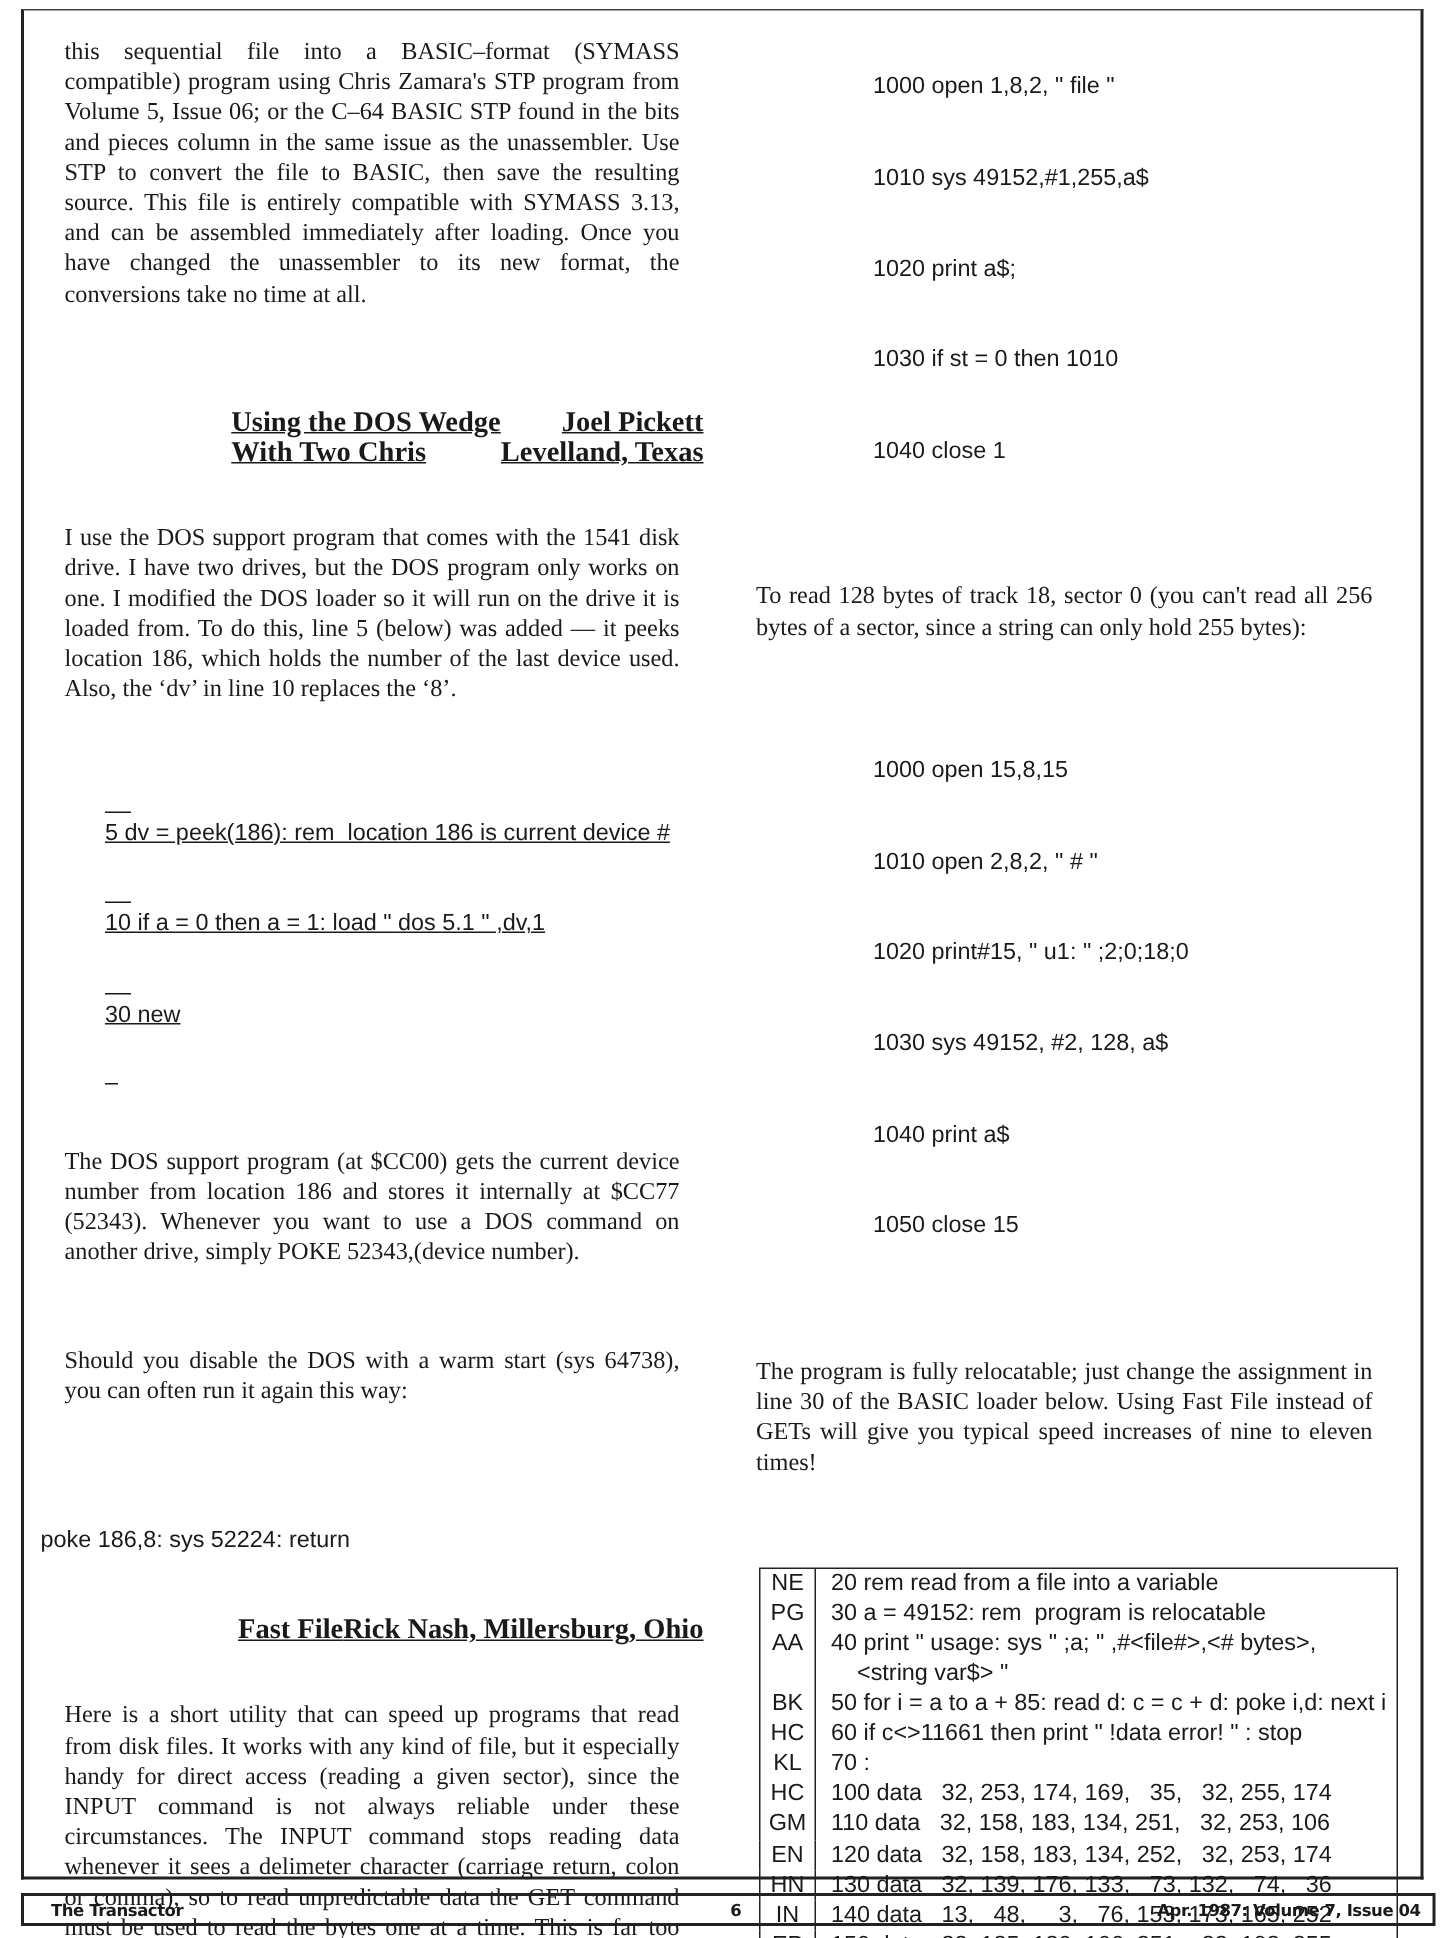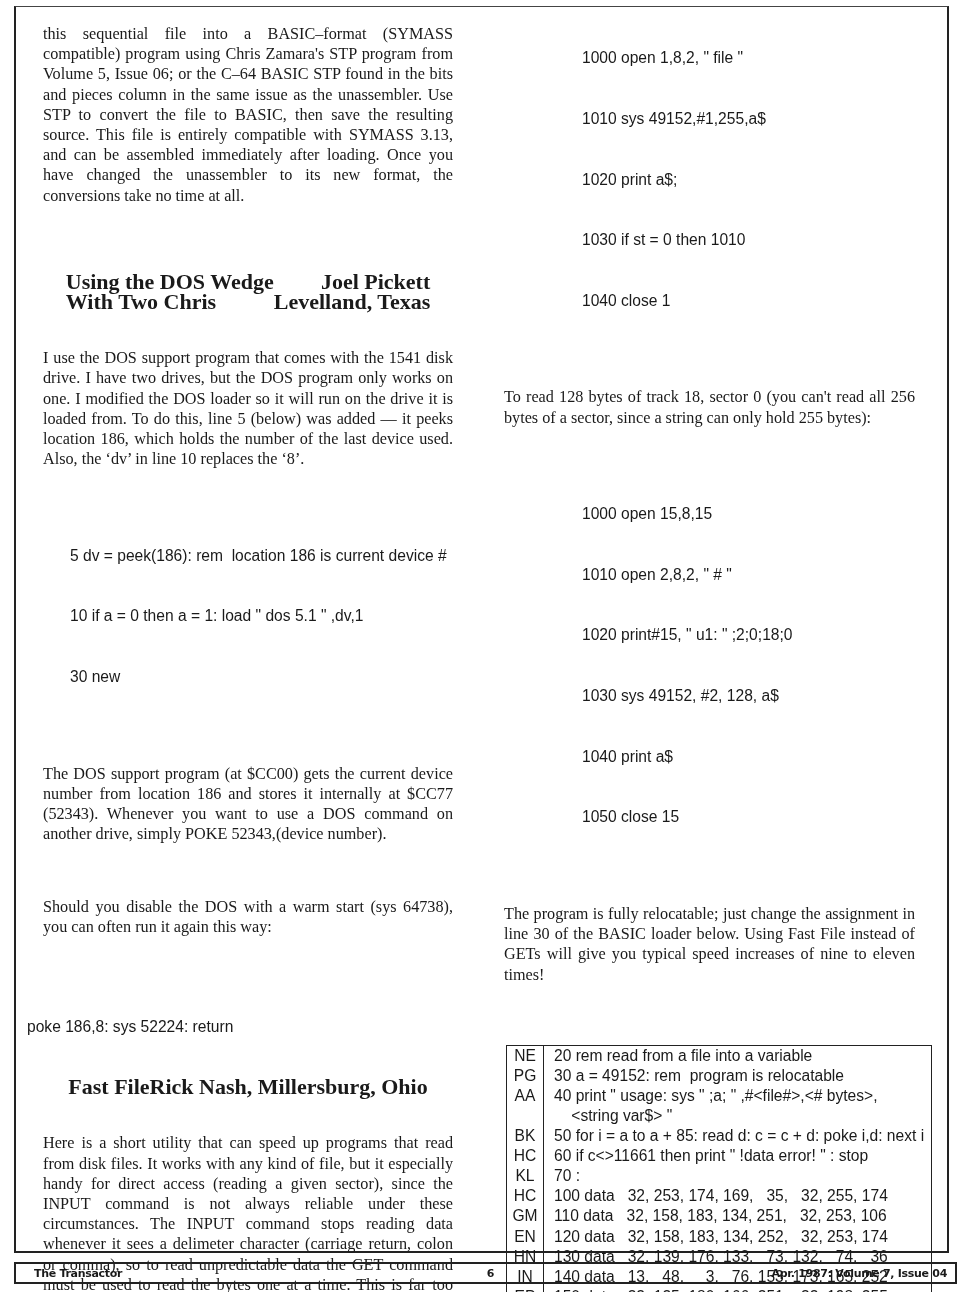--- a/index.html
+++ b/index.html
@@ -11,24 +11,24 @@
   }
   .col { position: absolute; top: 8px; font-family: "Liberation Serif", serif; font-size: 16.2px; line-height: 20.2px; }
   .col-left { left: 27px; width: 442px; }
   .col-right { left: 488px; width: 443px; }
   p.body { margin: 16px; text-align: justify; }
   .sp { height: 20px; }
   .sp-sm { height: 14px; }
   .sp-lg { height: 40px; }
   .code { font-family: "Liberation Sans", sans-serif; font-size: 15.6px; line-height: 20.2px; white-space: pre; }
   .code-line { display: block; }
-  .code-block-left { padding-left: 43px; }
+  .code-block-left { padding-left: 43px; text-decoration: underline; }
   .code-block-right { padding-left: 94px; }
   .center { text-align: left; margin-top: 44px; }
-  .heading-row { display: flex; justify-content: center; font-weight: bold; font-family: "Liberation Serif", serif; font-size: 22px; line-height: 20.2px; }
+  .heading-row { display: flex; justify-content: flex-end; font-weight: bold; font-family: "Liberation Serif", serif; font-size: 19px; line-height: 20.2px; text-decoration: underline; }
   .heading-row .right { text-align: right; }
   .listing {
     margin-left: 18px; width: 425px; border-top: 1.5px solid #222; position: relative;
     border-right: 1px solid #222;
   }
   .listing-row { display: flex; font-family: "Liberation Sans", sans-serif; font-size: 15.6px; line-height: 20.1px; }
   .listing-code {
     width: 36px; text-align: center; border-left: 1.5px solid #222; border-right: 1.5px solid #222; flex: none;
   }
   .listing-text { padding-left: 10px; white-space: pre; }

